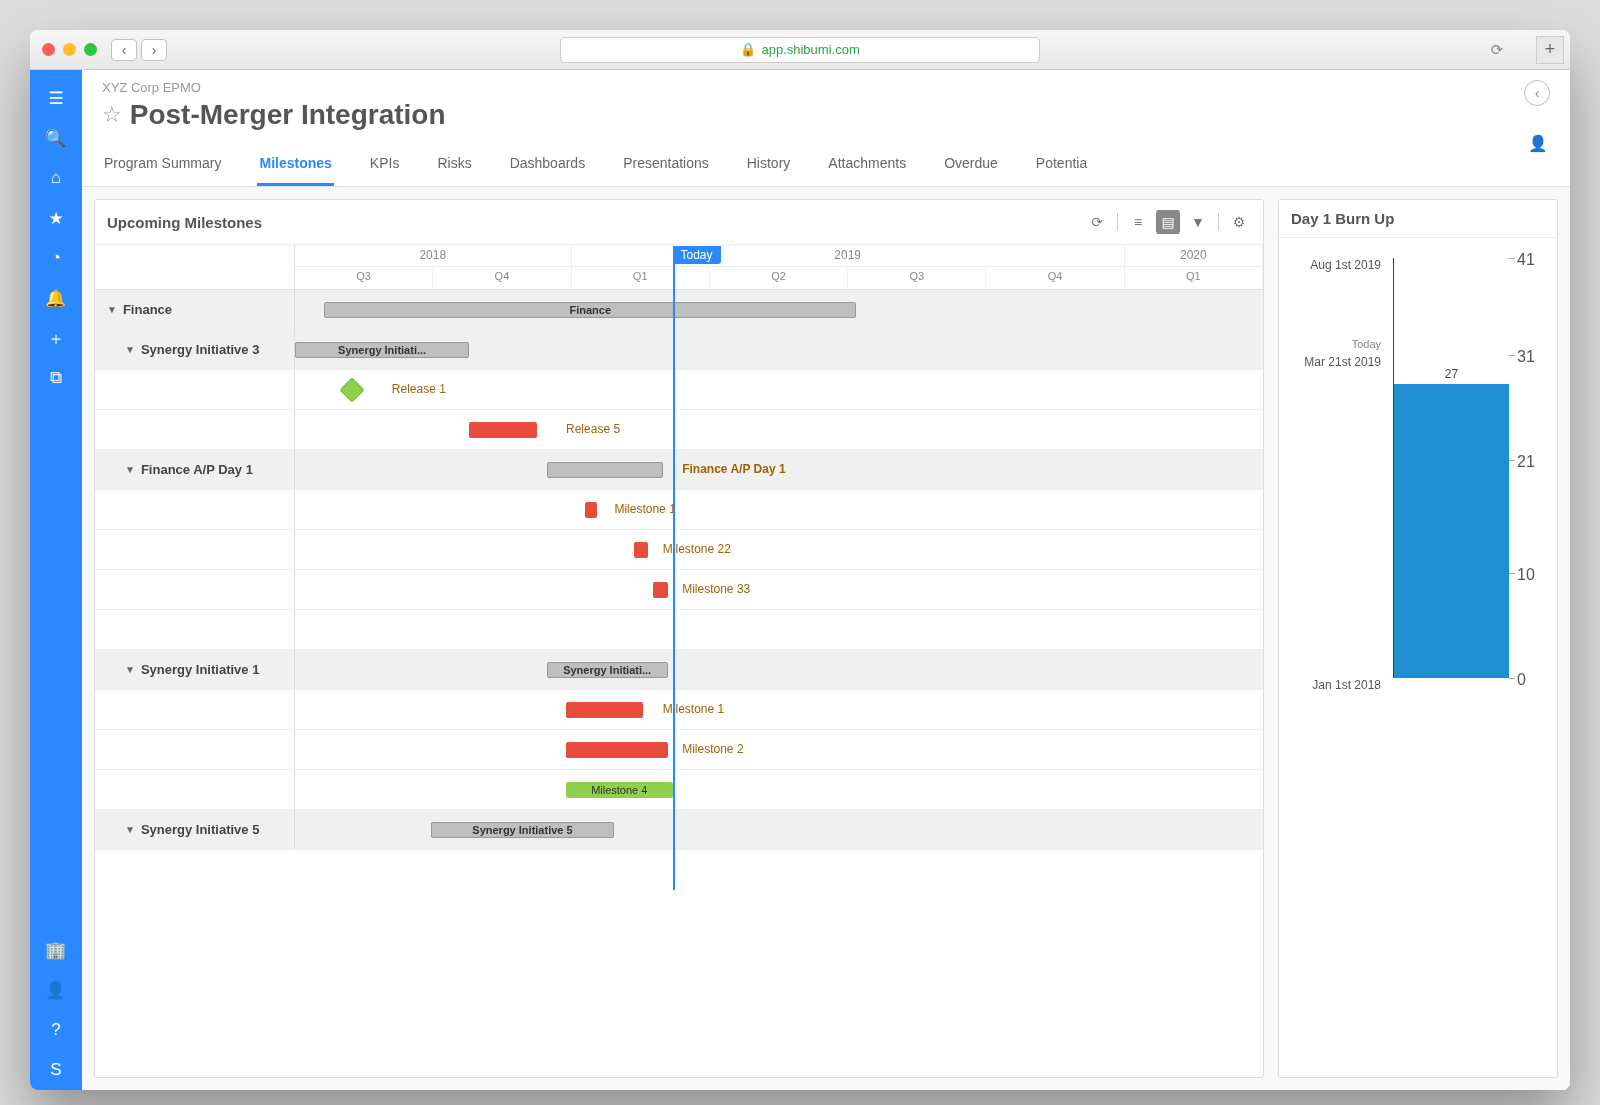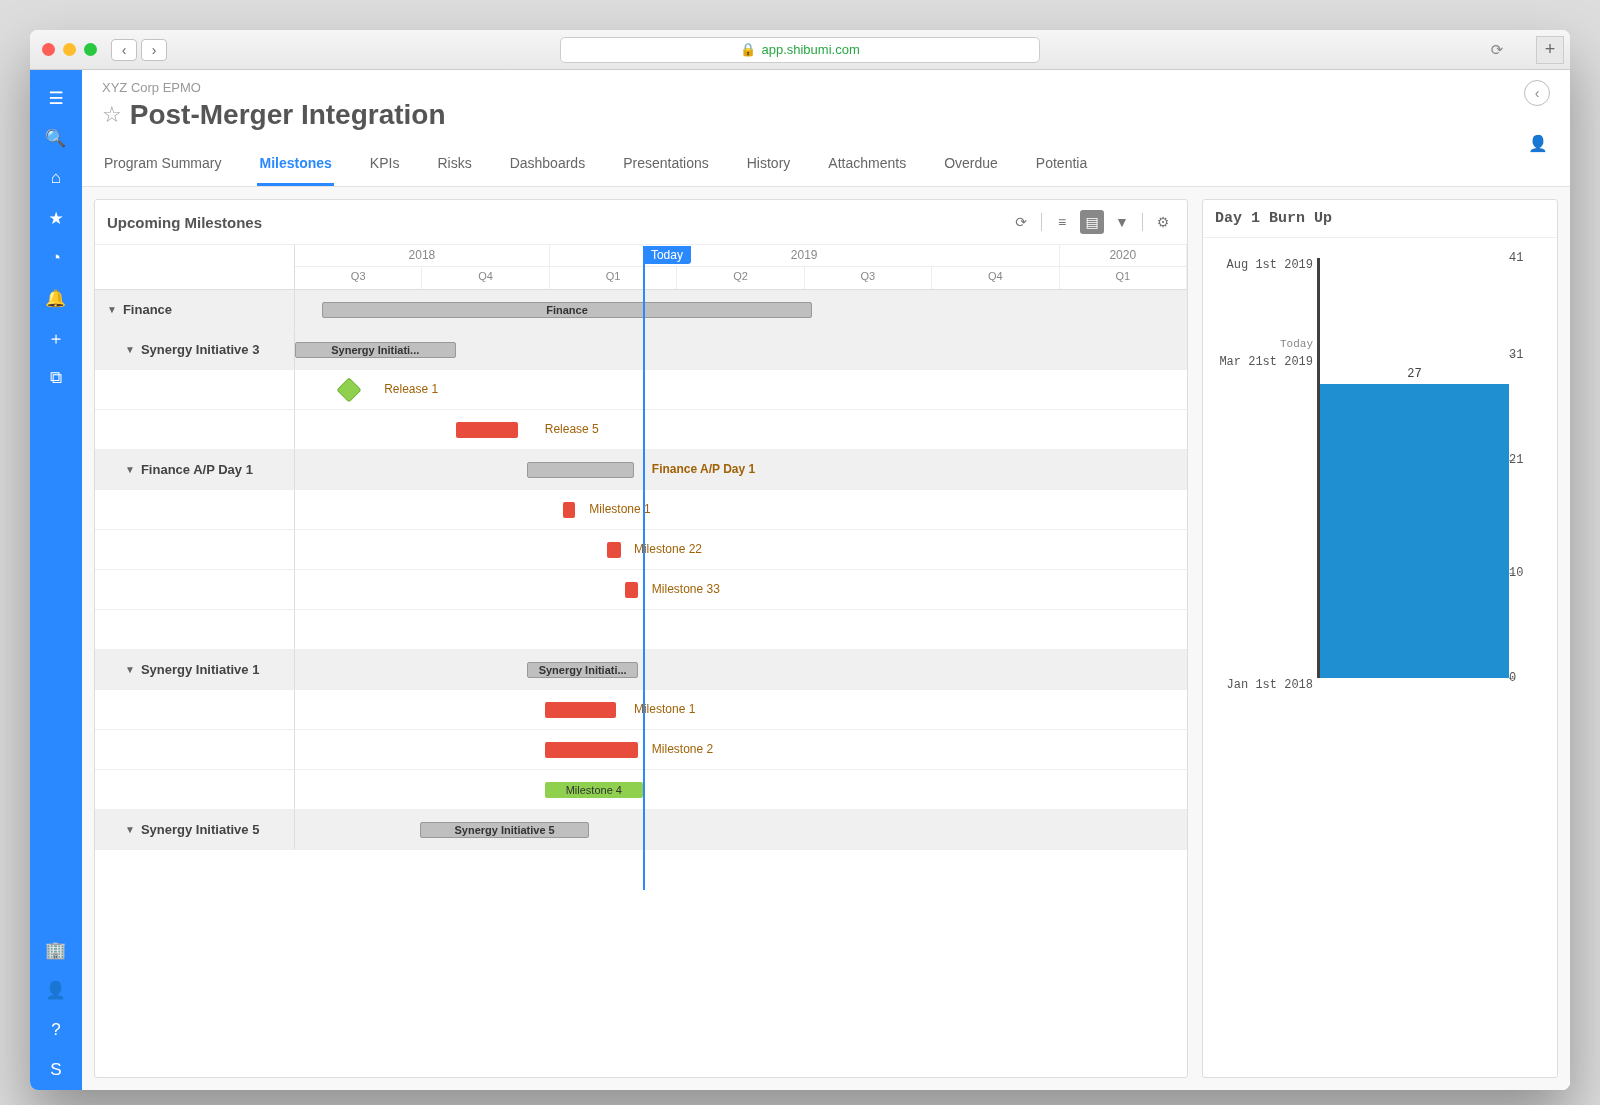--- a/index.html
+++ b/index.html
@@ -30,21 +30,21 @@
 .collapse-btn { position:absolute; right:20px; top:10px; width:26px; height:26px; border:1px solid #bbb; border-radius:50%; display:flex; align-items:center; justify-content:center; color:#888; cursor:pointer; font-size:14px; }
 .user-icon-top { position:absolute; right:22px; top:64px; color:#aaa; font-size:16px; }
 
 .tabs { display:flex; gap:34px; padding:0 20px; margin-top:14px; border-bottom:1px solid #e3e3e3; }
 .tab { padding:10px 2px 12px 2px; font-size:14px; color:#666; cursor:pointer; white-space:nowrap; }
 .tab.active { color:#2b89ff; border-bottom:3px solid #2b89ff; font-weight:600; }
 
 .content { flex:1; display:flex; gap:14px; padding:12px; background:#f8f8f8; overflow:hidden; }
 .panel { background:#fff; border:1px solid #ddd; border-radius:3px; display:flex; flex-direction:column; overflow:hidden; }
 .panel-left { flex:1; }
-.panel-right { width:356px;font-family:Liberation Mono, monospace; }
+.panel-right { width:280px; }
 .panel-header { display:flex; align-items:center; justify-content:space-between; padding:10px 12px; border-bottom:1px solid #eee; }
 .panel-title { font-size:15px; font-weight:700; color:#555; }
 .toolbar { display:flex; align-items:center; gap:6px; }
 .tool-btn { width:24px; height:24px; display:flex; align-items:center; justify-content:center; color:#777; cursor:pointer; font-size:14px; border-radius:3px; }
 .tool-btn.filled { background:#888; color:#fff; }
 .tool-sep { width:1px; height:18px; background:#ccc; margin:0 2px; }
 
 .gantt { flex:1; position:relative; overflow:hidden; }
 .gantt-header { display:flex; border-bottom:1px solid #ddd; font-size:12px; color:#888; }
 .gantt-left-col { width:200px; border-right:1px solid #ddd; flex-shrink:0; }
@@ -68,24 +68,24 @@
 .bar-label-out { position:absolute; font-size:12px; color:#a16207; top:12px; white-space:nowrap; }
 .diamond { position:absolute; width:18px; height:18px; transform:rotate(45deg); top:11px; border-radius:3px; }
 .diamond.green { background:#8fd14f; border:1px solid #6fb030; }
 .today-line { position:absolute; top:0; bottom:0; width:2px; background:#2b89ff; z-index:5; }
 .today-badge { position:absolute; top:0; background:#2b89ff; color:#fff; font-size:12px; padding:2px 8px; z-index:6; border-radius:0 0 3px 3px; }
 
 
 .burnup { flex:1; padding:14px; position:relative; }
 .burnup-chart { position:relative; height:420px; margin-top:6px; }
 .bu-yaxis-labels { position:absolute; left:0; top:0; bottom:0; width:96px; font-size:12px; color:#555; text-align:right; }
-.bu-yaxis-labels div { position:absolute; right:0; }
-.bu-rightaxis { position:absolute; right:8px; top:0; bottom:0; width:30px; font-size:12px; color:#555; }
+.bu-yaxis-labels div { position:absolute; right:8px; }
+.bu-rightaxis { position:absolute; right:0; top:0; bottom:0; width:30px; font-size:16px; color:#555; }
 .bu-rightaxis div { position:absolute; left:4px; }
-.bu-plot { position:absolute; left:100px; right:34px; top:0; bottom:0; border-left:3px solid #404040; }
+.bu-plot { position:absolute; left:100px; right:34px; top:0; bottom:0; border-left:1px solid #404040; }
 .bu-bar { position:absolute; left:0; right:0; background:#1f8fd1; }
 .bu-tick { position:absolute; left:-6px; width:6px; height:1px; background:#aaa; }
 .bu-val { position:absolute; font-size:12px; text-align:center; left:0; right:0; color:#444; }
 .bu-today { position:absolute; font-size:11px; color:#888; right:4px; }
 </style>
 </head>
 <body>
 
 <div class="browser">
   <div class="browser-chrome">

